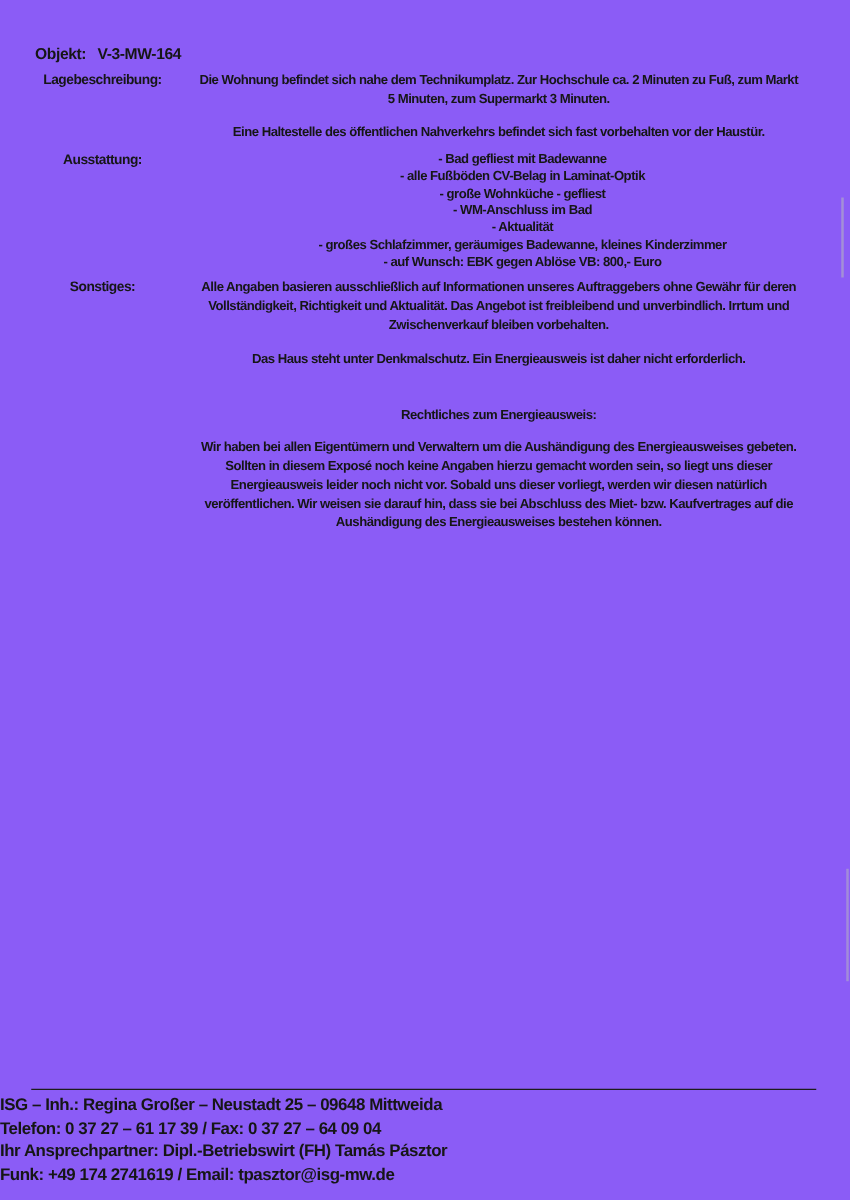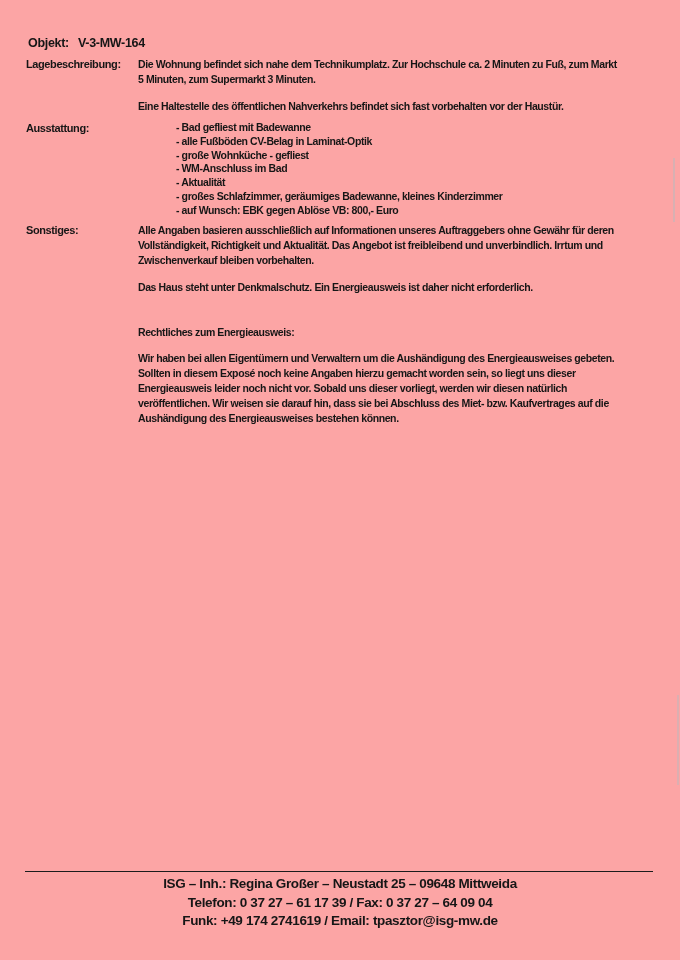--- a/index.html
+++ b/index.html
@@ -1,42 +1,42 @@
 <!DOCTYPE html>
 <html><head>
 <meta charset="utf-8">
 <style>
   html, body { margin: 0; padding: 0; background: #e8e8e8; }
   .page {
     position: relative;
     width: 680px;
     height: 960px;
     margin: 0 auto;
-    background: #fca5a5;
+    background: #8b5cf6;
     overflow: hidden;
     font-family: "Liberation Sans", sans-serif;
     font-weight: 700;
     color: #161616;
     -webkit-font-smoothing: antialiased;
   }
   .content {
     position: absolute;
     top: 36px;
     left: 26px;
     right: 20px;
   }
   .objekt-row {
     margin: 0 0 6px 2px;
     font-size: 12.5px;
     letter-spacing: -0.3px;
     line-height: 15px;
     white-space: nowrap;
   }
   .objekt-row .objekt-value { margin-left: 9px; }
-  .row { display: flex; align-items: flex-start; }
+  .row { display: flex; align-items: flex-start; text-align: center; }
   .label-col {
     flex: 0 0 112px;
     width: 112px;
     font-size: 11px;
     letter-spacing: -0.4px;
     line-height: 15px;
   }
   .body-col {
     flex: 1 1 auto;
     min-width: 0;
@@ -65,21 +65,20 @@
     top: 871px;
     width: 628px;
     height: 0;
     border-top: 1.6px solid #1c1c1c;
   }
   .footer-text {
     position: absolute;
     left: 0;
     right: 0;
     top: 875px;
-    text-align: center;
     font-size: 13.5px;
     letter-spacing: -0.35px;
     line-height: 18.6px;
   }
   .footer-line { white-space: nowrap; }
   .scan-artifact {
     position: absolute;
     background: #b9b9bd;
   }
   .artifact-a { right: 5px; top: 158px; width: 2px; height: 64px; opacity: 0.55; }
@@ -143,16 +142,17 @@
   </div>
 
   <div class="scan-artifact artifact-a"></div>
   <div class="scan-artifact artifact-b"></div>
 
   <div class="footer-rule"></div>
 
   <div class="footer-text">
     <div class="footer-line">ISG – Inh.: Regina Großer – Neustadt 25 – 09648 Mittweida</div>
     <div class="footer-line">Telefon: 0 37 27 – 61 17 39 / Fax: 0 37 27 – 64 09 04</div>
+    <div class="footer-line">Ihr Ansprechpartner: Dipl.-Betriebswirt (FH) Tamás Pásztor</div>
     <div class="footer-line">Funk: +49 174 2741619 / Email: tpasztor@isg-mw.de</div>
   </div>
 
 </div>
 
 </body></html>

